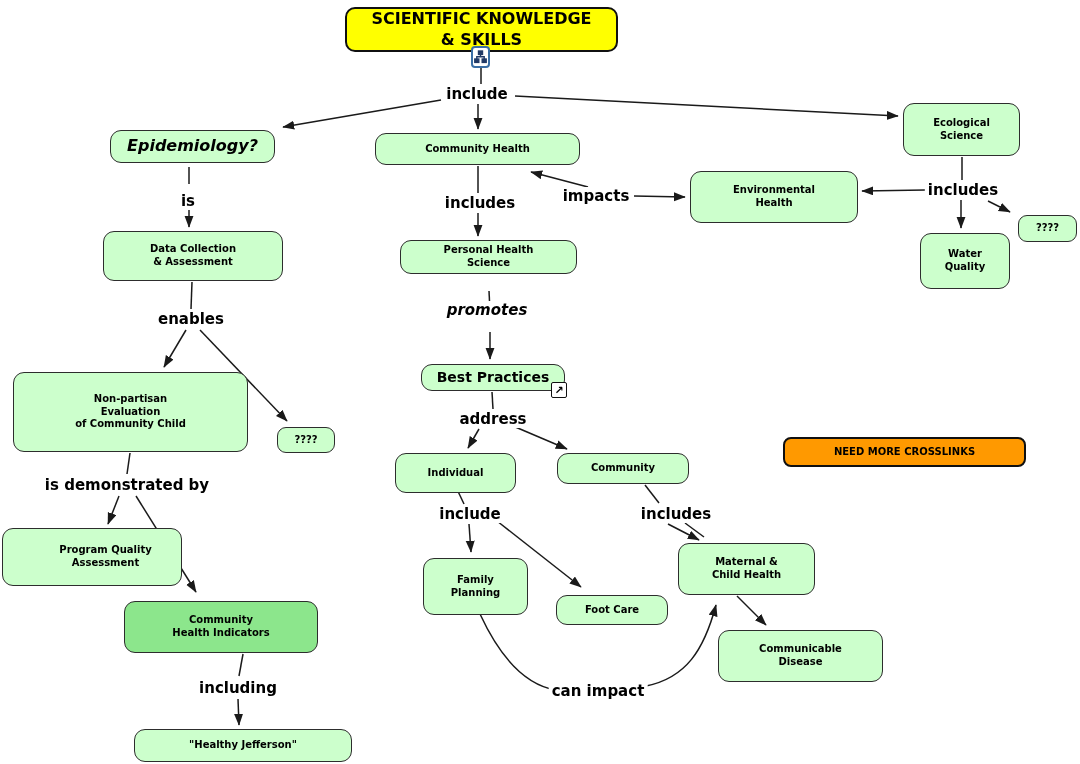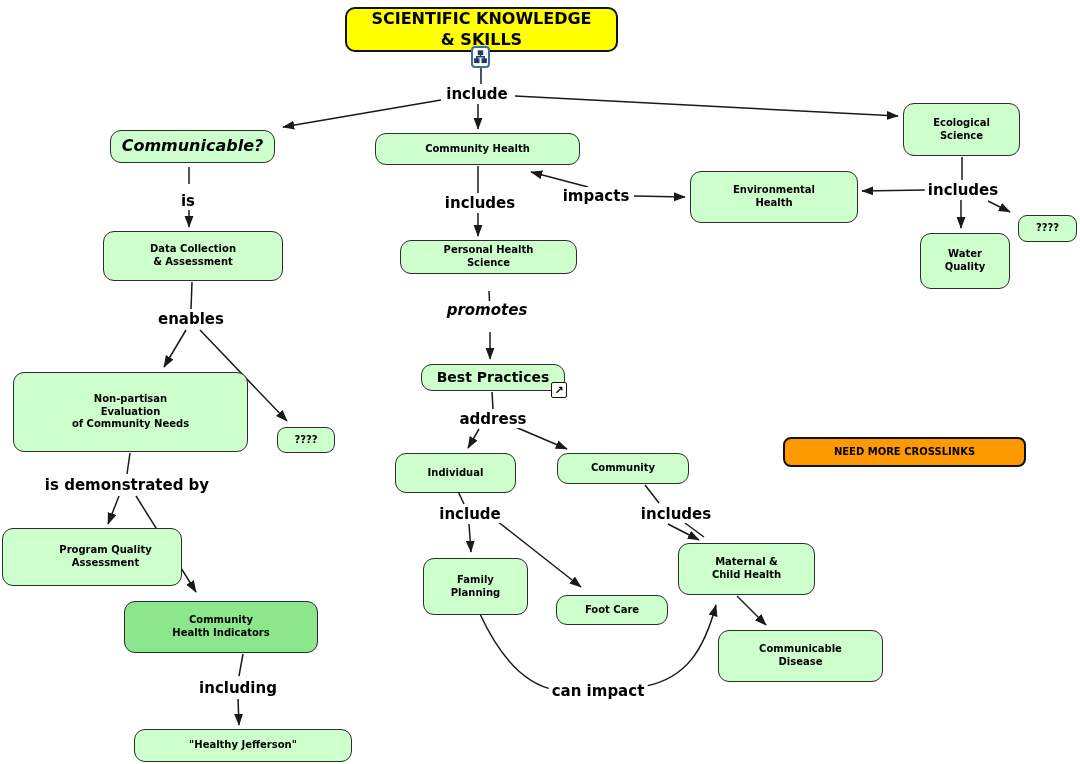--- a/index.html
+++ b/index.html
@@ -76,26 +76,26 @@
     <path d="M634,196 L685,197" marker-end="url(#arrow)"></path>
     <path d="M962,157 L962,180"></path>
     <path d="M925,190 L862,191" marker-end="url(#arrow)"></path>
     <path d="M961,200 L961,228" marker-end="url(#arrow)"></path>
     <path d="M988,201 L1010,212" marker-end="url(#arrow)"></path>
   </g>
 </svg>
 
 <div class="node yellow" style="left:345px;top:7px;width:273px;height:45px;">SCIENTIFIC KNOWLEDGE
 &amp; SKILLS</div>
-<div class="node italic" style="left:110px;top:130px;width:165px;height:33px;">Communicable?</div>
+<div class="node italic" style="left:110px;top:130px;width:165px;height:33px;">Epidemiology?</div>
 <div class="node" style="left:103px;top:231px;width:180px;height:50px;">Data Collection
 &amp; Assessment</div>
 <div class="node" style="left:13px;top:372px;width:235px;height:80px;">Non-partisan
 Evaluation
-of Community Needs</div>
+of Community Child</div>
 <div class="node" style="left:277px;top:427px;width:58px;height:26px;border-radius:9px;">????</div>
 <div class="node" style="left:2px;top:528px;width:180px;height:58px;padding-left:32px;">Program Quality
 Assessment</div>
 <div class="node dark" style="left:124px;top:601px;width:194px;height:52px;">Community
 Health Indicators</div>
 <div class="node" style="left:134px;top:729px;width:218px;height:33px;">"Healthy Jefferson"</div>
 <div class="node" style="left:375px;top:133px;width:205px;height:32px;">Community Health</div>
 <div class="node" style="left:400px;top:240px;width:177px;height:34px;">Personal Health
 Science</div>
 <div class="node" style="left:421px;top:364px;width:144px;height:27px;font-size:14px;">Best Practices</div>

